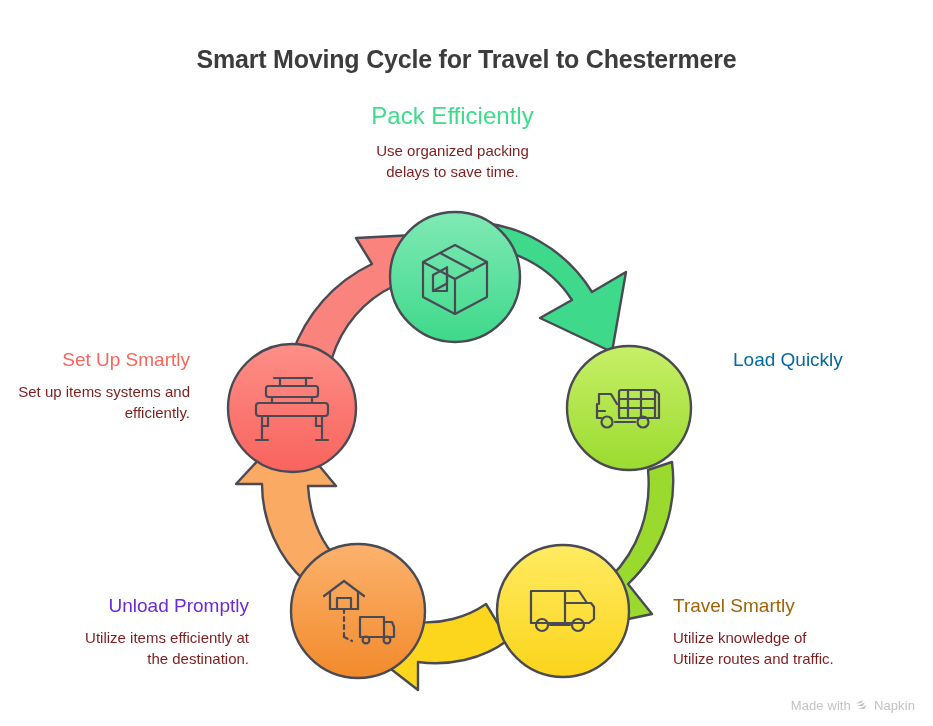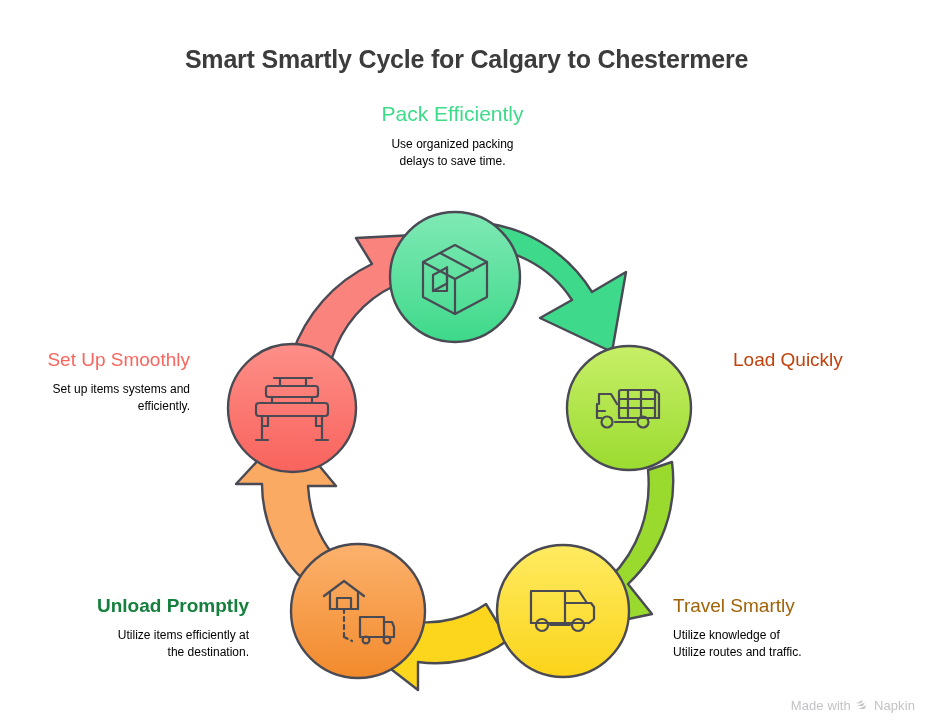--- a/index.html
+++ b/index.html
@@ -19,38 +19,38 @@
     letter-spacing: -0.2px;
   }
 
   
   .node-label { position: absolute; }
   .node-label .heading {
     font-size: 19px; font-weight: normal; line-height: 1.25;
     margin-bottom: 9px; white-space: nowrap;
   }
   .node-label .desc {
-    font-size: 12px; color: #000000; line-height: 1.42;
+    font-size: 15px; color: #7f1d1d; line-height: 1.42;
   }
 
   
   #label-pack { top: 101px; left: 286px; width: 333px; text-align: center; }
-  #label-pack .heading { color: #3ddc8a; font-size: 21px; text-align: center; }
+  #label-pack .heading { color: #3ddc8a; font-size: 24px; text-align: center; }
 
   
   #label-load { top: 348px; left: 733px; width: 192px; text-align: left; }
-  #label-load .heading { color: #c2410c; }
+  #label-load .heading { color: #0369a1; }
 
   
   #label-travel { top: 594px; left: 673px; width: 240px; text-align: left; }
   #label-travel .heading { color: #a16207; }
 
   
   #label-unload { top: 594px; left: 28px; width: 221px; text-align: right; }
-  #label-unload .heading { color: #15803d; font-weight: bold; }
+  #label-unload .heading { color: #6d28d9; }
 
   
   #label-setup { top: 348px; left: 8px; width: 182px; text-align: right; }
   #label-setup .heading { color: #f9655f; }
 
   
   #cycle-svg { position: absolute; left: 0; top: 0; width: 933px; height: 726px; }
 
   
   .watermark {
@@ -58,21 +58,21 @@
     display: flex; align-items: center; gap: 5px;
     font-size: 13px; color: #c3c3c6; letter-spacing: 0.1px;
   }
   .watermark .wm-logo { display: block; }
 </style>
 </head>
 <body>
 
 <div id="stage">
 
-  <div class="title">Smart Smartly Cycle for Calgary to Chestermere</div>
+  <div class="title">Smart Moving Cycle for Travel to Chestermere</div>
 
   <svg id="cycle-svg" viewBox="0 0 933 726">
     <defs>
       <linearGradient id="g-pack" x1="0" y1="0" x2="0" y2="1">
         <stop offset="0%" stop-color="#80e9b5"></stop>
           <stop offset="100%" stop-color="#3ed98a"></stop>
       </linearGradient>
       <linearGradient id="g-load" x1="0" y1="0" x2="0" y2="1">
         <stop offset="0%" stop-color="#c7ef67"></stop>
           <stop offset="100%" stop-color="#9bdb30"></stop>
@@ -239,21 +239,21 @@
 
   <div class="node-label" id="label-unload">
     <div class="heading">Unload Promptly</div>
     <div class="desc">
       <div>Utilize items efficiently at</div>
       <div>the destination.</div>
     </div>
   </div>
 
   <div class="node-label" id="label-setup">
-    <div class="heading">Set Up Smoothly</div>
+    <div class="heading">Set Up Smartly</div>
     <div class="desc">
       <div>Set up items systems and</div>
       <div>efficiently.</div>
     </div>
   </div>
 
   <div class="watermark">
     <span>Made with</span>
     <svg class="wm-logo" width="13" height="11" viewBox="0 0 13 11">
       <path d="M0 3.2 L7 0 L5.2 3.2 Z" fill="#c3c3c6"></path>

